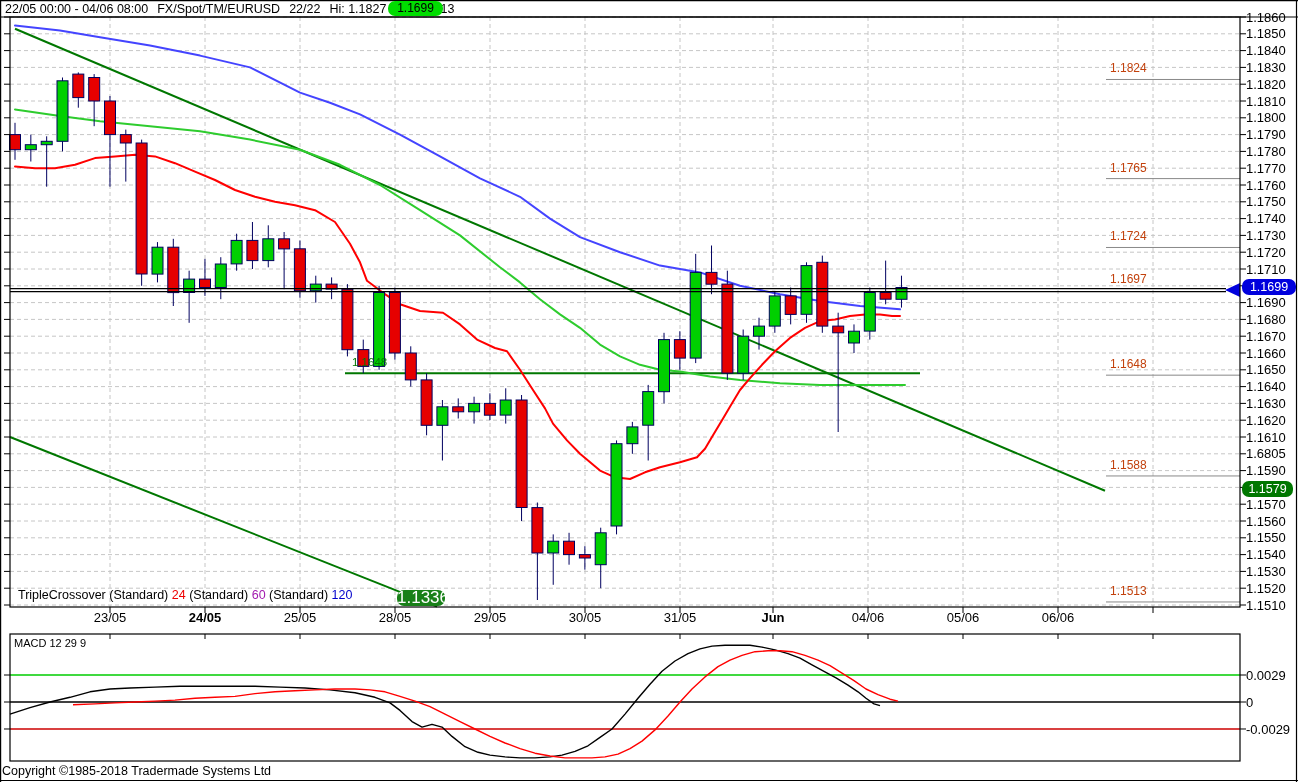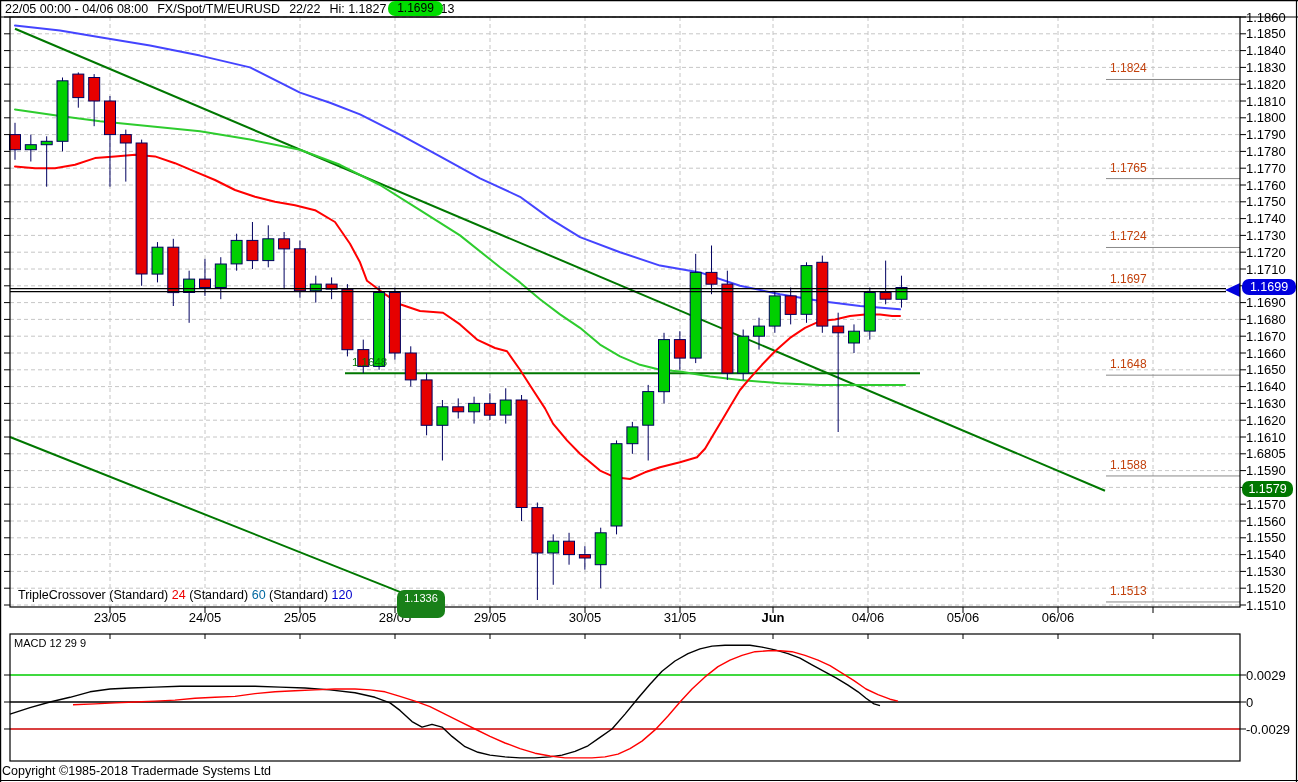--- a/index.html
+++ b/index.html
@@ -6,21 +6,21 @@
   #app{position:relative;width:1298px;height:782px;background:#fff;overflow:hidden;
        font-family:"Liberation Sans",sans-serif;color:#000;}
   #chart-svg{position:absolute;left:0;top:0;z-index:1;}
   .txt{position:absolute;white-space:nowrap;z-index:2;}
   #title-bar{left:5px;top:2px;font-size:12.5px;}
   #title-bar span{margin-right:9px;}
   .badge{position:absolute;z-index:3;font-size:12px;text-align:center;line-height:15px;border-radius:7px;}
   #last-badge{left:388px;top:1px;width:55px;height:15px;color:#000;}
   #axis-badge-blue{left:1242px;top:281px;width:54px;height:16px;line-height:16px;color:#fff;font-size:12.5px;}
   #axis-badge-green{left:1242px;top:480px;width:51px;height:16px;line-height:16px;color:#fff;font-size:12.5px;}
-  #trend-badge{left:397px;top:590px;width:48px;height:28px;line-height:16px;color:#fff;font-size:11px;}
+  #trend-badge{left:397px;top:590px;width:48px;height:16px;line-height:16px;color:#fff;font-size:17px;}
   .price-label{position:absolute;left:1246px;width:50px;font-size:13px;z-index:2;}
   .x-label{position:absolute;top:610px;width:64px;text-align:center;font-size:13px;z-index:2;}
   .lvl-label{position:absolute;left:1110px;font-size:12px;color:#c2410c;z-index:2;}
   #support-label{left:352px;top:356px;font-size:11.5px;color:#007700;}
   #legend{left:18px;top:588px;font-size:12.5px;}
   #macd-title{left:14px;top:637px;font-size:11px;}
   .macd-label{position:absolute;left:1246px;width:52px;font-size:13px;z-index:2;}
   #copyright{left:2px;top:764px;font-size:12.5px;}
 </style>
 </head>
@@ -440,21 +440,21 @@
   </div>
   <div class="badge" id="last-badge" style="background: rgb(0, 221, 0);">1.1699</div>
 
   <div class="badge" id="axis-badge-blue" style="background: rgb(0, 0, 221); top: 279.48px;">1.1699</div>
   <div class="badge" id="axis-badge-green" style="background: rgb(0, 119, 0); top: 481.08px;">1.1579</div>
   <div class="badge" id="trend-badge" style="background: rgb(24, 128, 24);">1.1336</div>
 
   <div class="txt lvl-label" id="current-line-label" style="top:272px;">1.1697</div>
   <div class="txt" id="support-label">1.1648</div>
 
-  <div class="txt" id="legend"><span style="color: rgb(0, 0, 0);">TripleCrossover (Standard) </span><span style="color: rgb(238, 0, 0);">24</span><span style="color: rgb(0, 0, 0);"> (Standard) </span><span style="color: #0369a1;">60</span><span style="color: rgb(0, 0, 0);"> (Standard) </span><span style="color: rgb(0, 0, 204);">120</span></div>
+  <div class="txt" id="legend"><span style="color: rgb(0, 0, 0);">TripleCrossover (Standard) </span><span style="color: rgb(238, 0, 0);">24</span><span style="color: rgb(0, 0, 0);"> (Standard) </span><span style="color: #a21caf;">60</span><span style="color: rgb(0, 0, 0);"> (Standard) </span><span style="color: rgb(0, 0, 204);">120</span></div>
 
   <div class="txt" id="macd-title">MACD 12 29 9</div>
   <div class="macd-label" id="macd-upper-label" style="top:668px;">0.0029</div>
   <div class="macd-label" id="macd-zero-label" style="top:695px;">0</div>
   <div class="macd-label" id="macd-lower-label" style="top:722px;">-0.0029</div>
 
   <div class="txt" id="copyright">Copyright ©1985-2018 Tradermade Systems Ltd</div>
 <div class="txt lvl-label" style="top: 61.48px;">1.1824</div>
     <div class="txt lvl-label" style="top: 160.6px;">1.1765</div>
     <div class="txt lvl-label" style="top: 229.48px;">1.1724</div>
@@ -491,21 +491,21 @@
     <div class="price-label" style="top: 463.1px;">1.1590</div>
     <div class="price-label" style="top: 479.9px;">1.1580</div>
     <div class="price-label" style="top: 496.7px;">1.1570</div>
     <div class="price-label" style="top: 513.5px;">1.1560</div>
     <div class="price-label" style="top: 530.3px;">1.1550</div>
     <div class="price-label" style="top: 547.1px;">1.1540</div>
     <div class="price-label" style="top: 563.9px;">1.1530</div>
     <div class="price-label" style="top: 580.7px;">1.1520</div>
     <div class="price-label" style="top: 597.5px;">1.1510</div>
     <div class="x-label" style="left: 78px; font-weight: normal;">23/05</div>
-    <div class="x-label" style="left: 173px; font-weight: normal;">24/05</div>
+    <div class="x-label" style="left: 173px; font-weight: bold;">24/05</div>
     <div class="x-label" style="left: 268px; font-weight: normal;">25/05</div>
     <div class="x-label" style="left: 363px; font-weight: normal;">28/05</div>
     <div class="x-label" style="left: 458px; font-weight: normal;">29/05</div>
     <div class="x-label" style="left: 553px; font-weight: normal;">30/05</div>
     <div class="x-label" style="left: 648px; font-weight: normal;">31/05</div>
     <div class="x-label" style="left: 741px; font-weight: bold;">Jun</div>
     <div class="x-label" style="left: 836px; font-weight: normal;">04/06</div>
     <div class="x-label" style="left: 931px; font-weight: normal;">05/06</div>
     <div class="x-label" style="left: 1026px; font-weight: normal;">06/06</div>
   </div>

